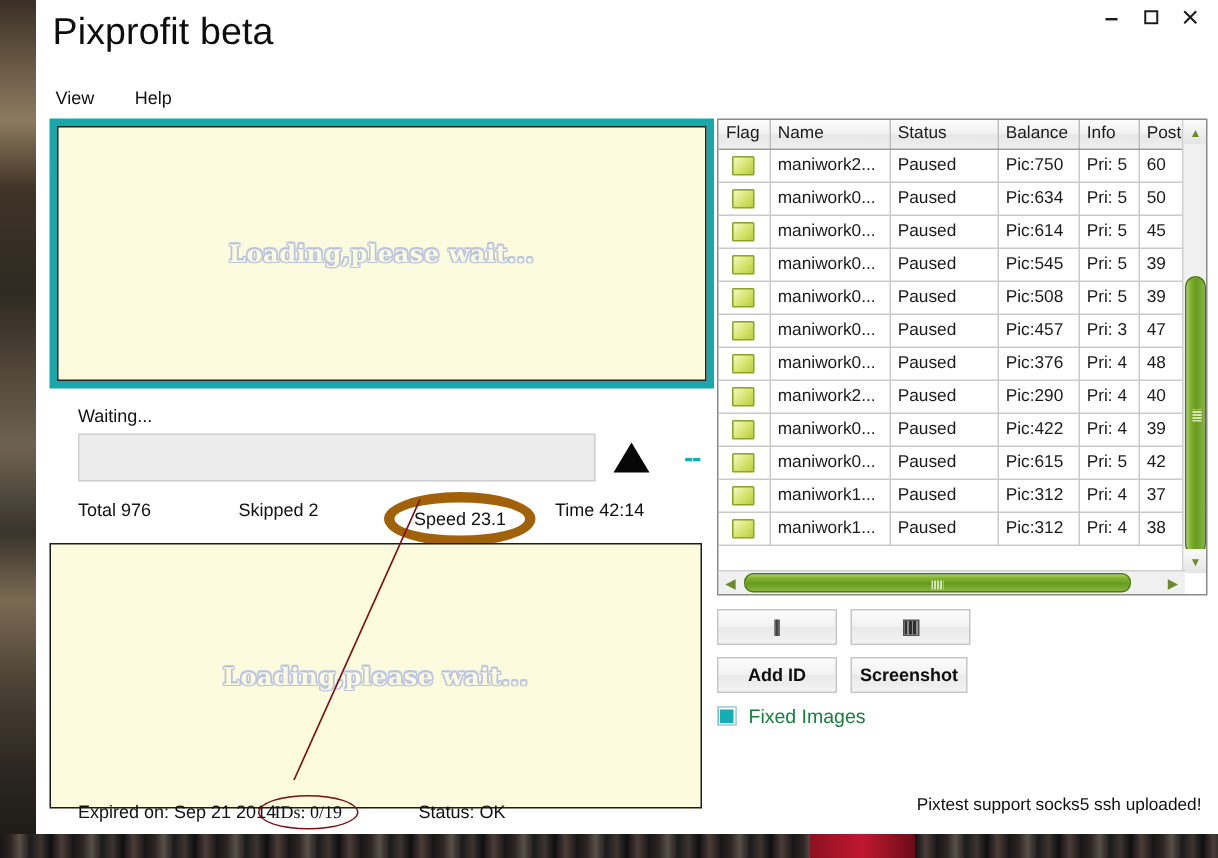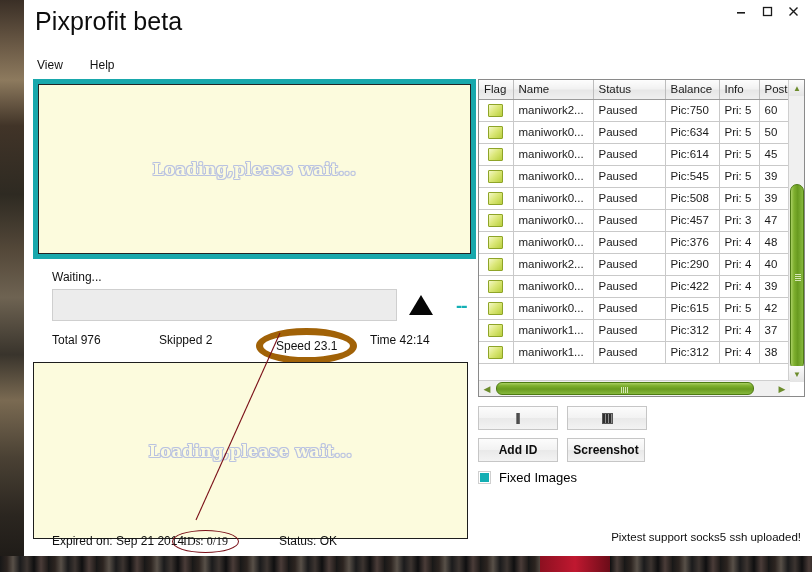--- a/index.html
+++ b/index.html
@@ -355,21 +355,21 @@
   }
 
   
   .cbrow { display: flex; align-items: center; gap: 8px; margin-top: 5px; }
   .cbox {
     width: 13px; height: 13px;
     background: #13aeb3;
     border: 1px solid #cfcfcf;
     box-shadow: inset 0 0 0 1px #ffffff;
   }
-  .cblabel { font-size: 13px; color: #000000; }
+  .cblabel { font-size: 13px; color: #15803d; }
   .cblabel.dim { color: #a6a6a6; }
 
   
   #footer-note {
     position: absolute;
     left: 454px; top: 531px;
     width: 327px;
     text-align: right;
     padding-right: 4px;
     font-size: 11.5px;

